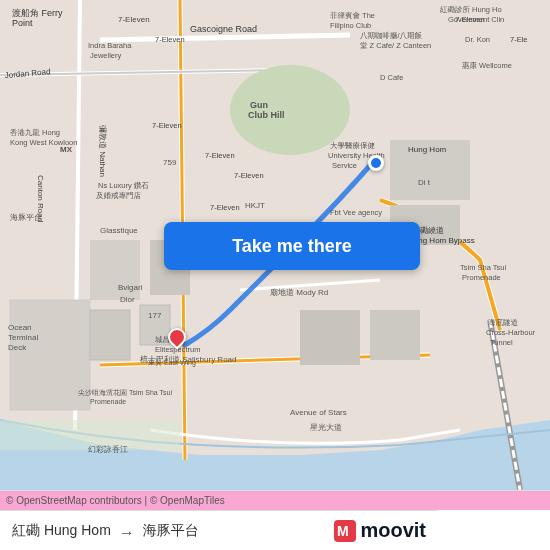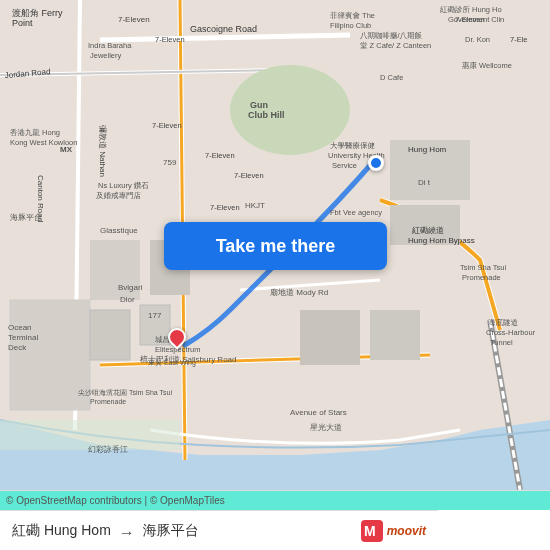--- a/index.html
+++ b/index.html
@@ -18,41 +18,41 @@
       position: absolute;
       top: 0; left: 0;
       width: 100%; height: 100%;
     }
 
     
     #take-me-there-btn {
       position: absolute;
       top: 222px;
       left: 164px;
-      width: 223px;
+      width: 256px;
       height: 48px;
       background-color: #1a73e8;
       color: white;
       border: none;
       border-radius: 8px;
       font-size: 18px;
       font-weight: bold;
       cursor: pointer;
       display: flex;
       align-items: center;
       justify-content: center;
       box-shadow: 0 2px 8px rgba(0,0,0,0.3);
       z-index: 10;
     }
 
     
     #attribution {
       width: 550px;
       height: 20px;
-      background-color: #5eead4;
+      background-color: #f9a8d4;
       display: flex;
       align-items: center;
       padding: 0 6px;
       font-size: 10px;
       color: #555;
       border-top: 1px solid #ddd;
     }
 
     
     #bottom-bar {
@@ -79,24 +79,23 @@
       font-size: 16px;
     }
 
     .moovit-logo {
       display: flex;
       align-items: center;
       gap: 4px;
     }
 
     .moovit-text {
-      font-size: 12px;
+      font-size: 20px;
       font-weight: bold;
-      color: #c2410c;
-      font-style: italic;
+      color: #0f172a;
     }
 
     
     .dest-dot {
       width: 16px;
       height: 16px;
       background: #1a73e8;
       border-radius: 50%;
       border: 3px solid white;
       box-shadow: 0 1px 4px rgba(0,0,0,0.4);

